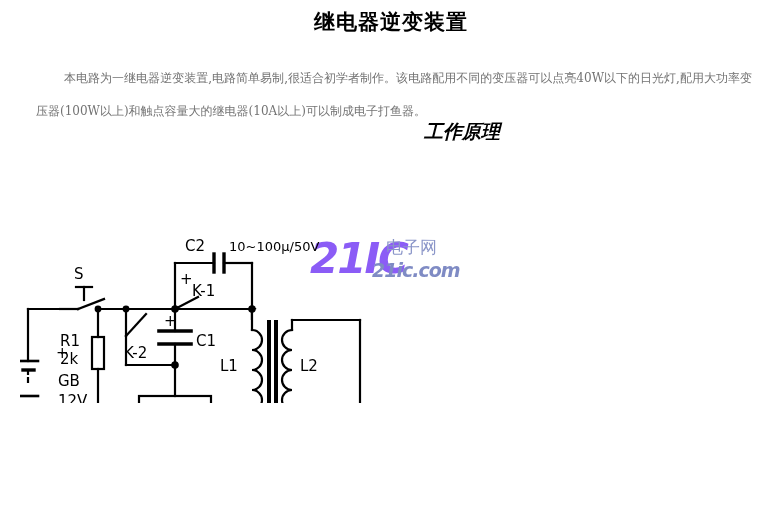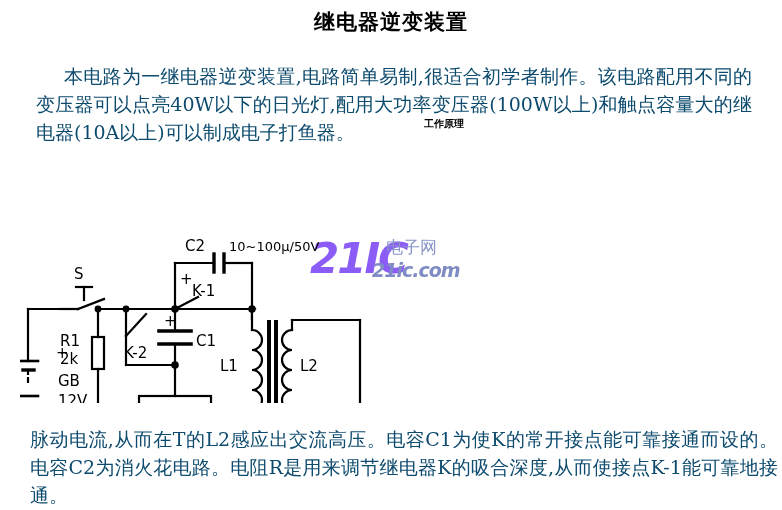--- a/index.html
+++ b/index.html
@@ -33,23 +33,23 @@
     font-weight: bold;
     font-size: 21px;
     letter-spacing: 1px;
     color: #000;
   }
 
   
   .para {
     position: absolute;
     font-family: "DejaVu Serif", "Liberation Serif", serif;
-    font-size: 19px;
-    line-height: 28px;
-    color: #0c4a6e;
+    font-size: 12px;
+    line-height: 33px;
+    color: #737373;
     text-align: justify;
     text-justify: inter-ideograph;
   }
 
   #para-intro {
     left: 36px;
     top: 62px;
     width: 716px;
     text-indent: 28px;
   }
@@ -68,24 +68,25 @@
     width: 382px;
     font-family: "DejaVu Serif", "Liberation Serif", serif;
     font-size: 14.5px;
     line-height: 23.2px;
     text-align: justify;
     text-justify: inter-ideograph;
   }
   .sec-head {
     display: block;
     font-weight: bold;
-    margin-top: 4px;
+    margin-top: 12px;
     margin-bottom: 6px;
     padding-left: 28px;
-    font-size: 10px;
+    font-size: 19px;
+    font-style: italic;
   }
   .sec-body {
     display: block;
     text-indent: 28px;
   }
 
   
   .wm {
     position: absolute;
     pointer-events: none;
@@ -152,21 +153,20 @@
 <div id="page">
 
   <div class="title">继电器逆变装置</div>
 
   <div class="para" id="para-intro">本电路为一继电器逆变装置,电路简单易制,很适合初学者制作。该电路配用不同的变压器可以点亮40W以下的日光灯,配用大功率变压器(100W以上)和触点容量大的继电器(10A以上)可以制成电子打鱼器。</div>
 
   <div id="col-right">
     <span class="sec-head">工作原理</span>
   </div>
 
-  <div class="para" id="para-tail">脉动电流,从而在T的L2感应出交流高压。电容C1为使K的常开接点能可靠接通而设的。电容C2为消火花电路。电阻R是用来调节继电器K的吸合深度,从而使接点K-1能可靠地接通。</div>
 
   <div class="wm" id="wm-21ic">21IC</div>
   <div class="wm" id="wm-cn">电子网</div>
   <div class="wm" id="wm-com">21ic.com</div>
 
   <div id="circuit">
     <svg width="380" height="285" viewBox="0 0 380 285">
       <g stroke="#000" stroke-width="2.2" fill="none" stroke-linecap="square">
 
         <line x1="58" y1="191" x2="58" y2="191"></line>

